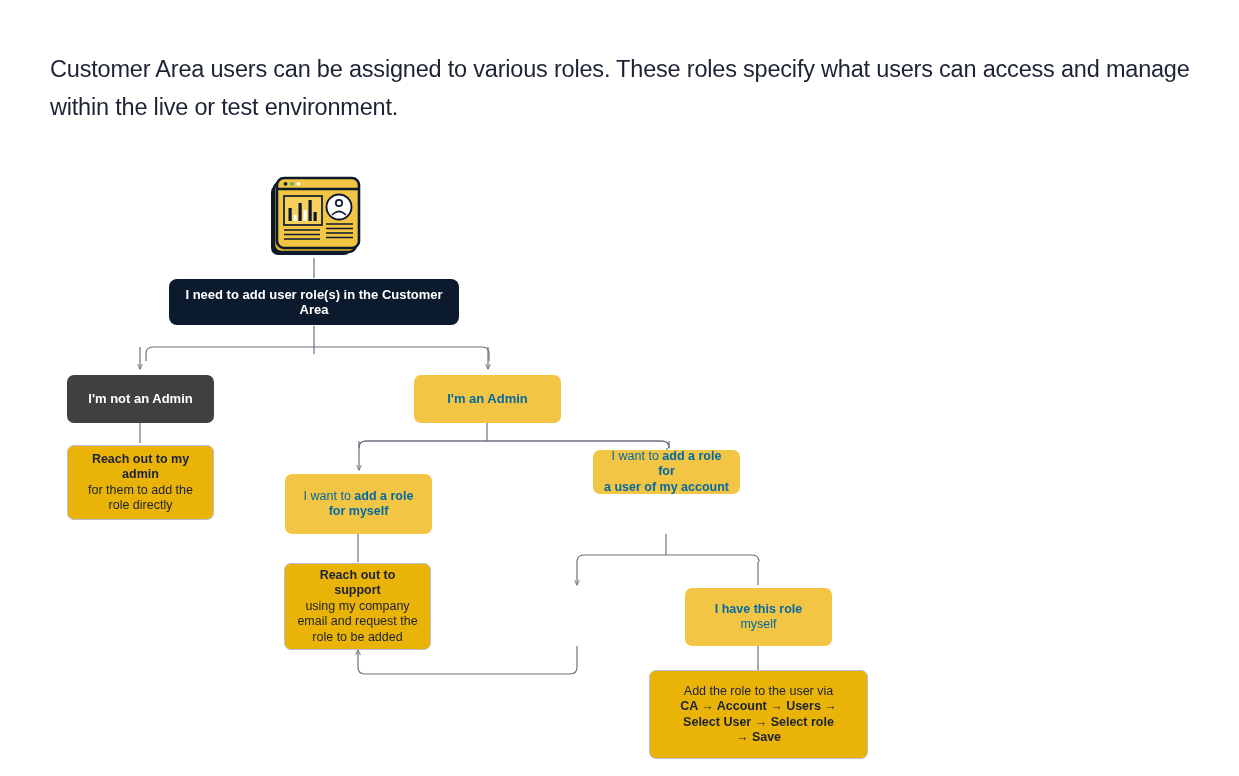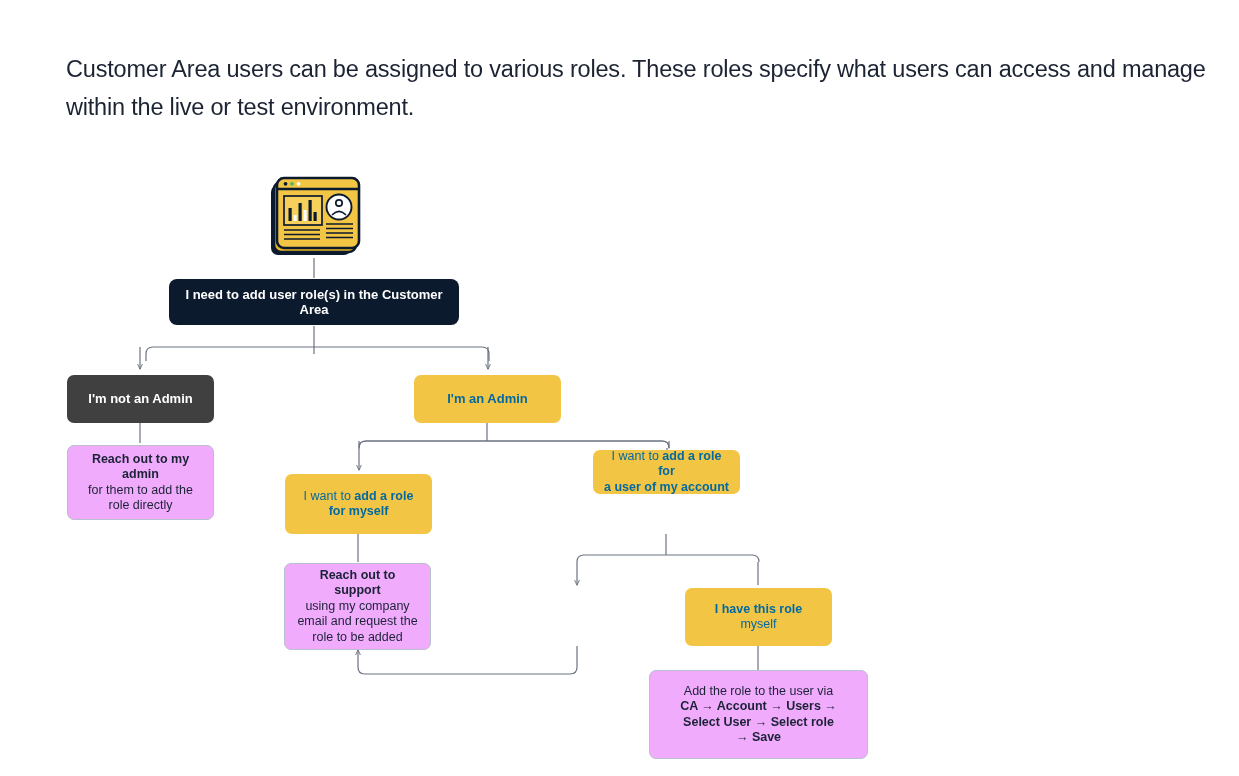--- a/index.html
+++ b/index.html
@@ -20,21 +20,20 @@
   #intro {
     position: absolute;
     left: 50px;
     top: 50px;
     width: 1160px;
     font-size: 23.5px;
     line-height: 38px;
     letter-spacing: -0.2px;
     color: #1c2333;
     font-weight: 400;
-    margin-left: 16px;
   }
 
   
   #diagram {
     position: absolute;
     left: 0;
     top: 0;
     width: 1239px;
     height: 776px;
   }
@@ -72,21 +71,21 @@
     background: #404040;
     color: #ffffff;
     font-weight: 700;
     font-size: 13px;
   }
   .n-yellow {
     background: #f3c544;
     color: #0369a1;
   }
   .n-white {
-    background: #f0abfc;
+    background: #eab308;
     color: #1b2236;
     border: 1px solid #b9bfcc;
     font-weight: 400;
   }
 
   
   #browser-icon {
     position: absolute;
     left: 268px;
     top: 174px;

